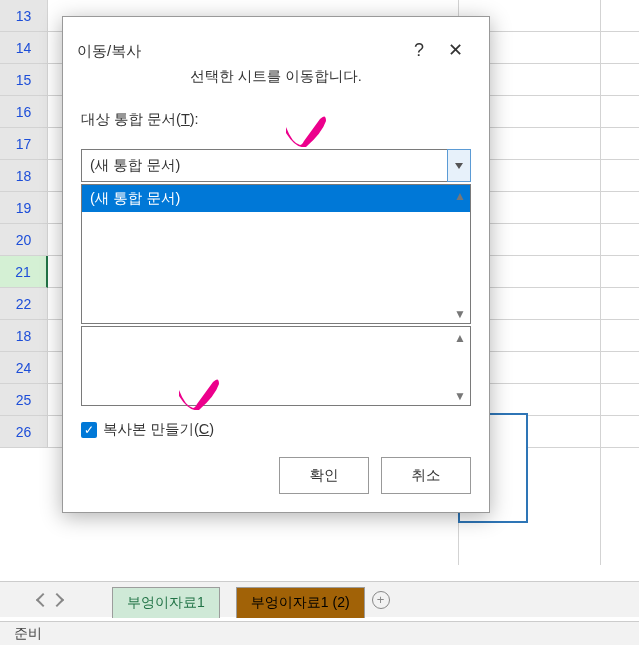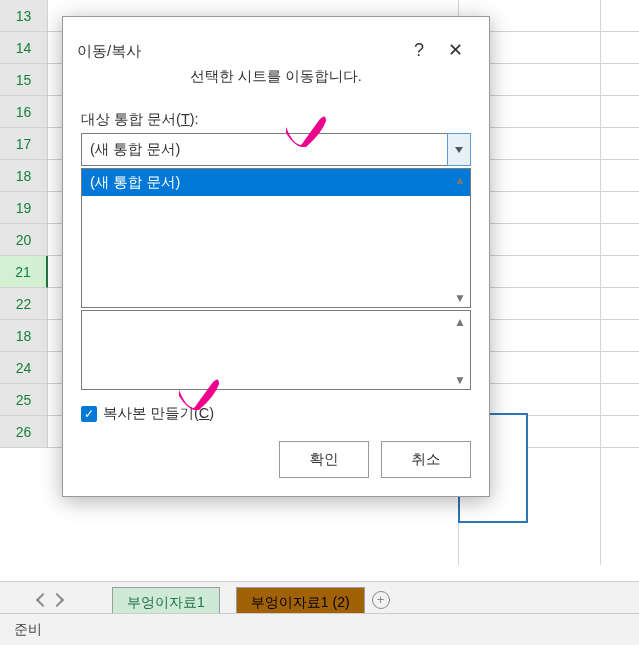--- a/index.html
+++ b/index.html
@@ -1,52 +1,52 @@
 <!DOCTYPE html>
 <html><head>
 <meta charset="utf-8">
 <style>
   * { box-sizing: border-box; margin: 0; padding: 0; font-family: "Malgun Gothic", "Segoe UI", sans-serif; }
   body { background: #fff; width: 639px; height: 645px; overflow: hidden; position: relative; }
 
   
   .sheet { position: absolute; left: 0; top: 0; width: 100%; height: 100%; }
   .row-headers { position: absolute; left: 0; top: 0; width: 48px; }
-  .row-header { height: 32px; border-bottom: 1px solid #d3d3d3; border-right: 1px solid #d3d3d3; background: #e6e6e6; display: flex; align-items: center; justify-content: center; font-size: 14px; color: #15803d; }
+  .row-header { height: 32px; border-bottom: 1px solid #d3d3d3; border-right: 1px solid #d3d3d3; background: #e6e6e6; display: flex; align-items: center; justify-content: center; font-size: 14px; color: #1d4ed8; }
   .row-header.selected { background: #d4f0d4; border-right: 2px solid #217346; }
   .grid { position: absolute; left: 48px; top: 0; right: 0; bottom: 80px; }
   .grid-row { height: 32px; border-bottom: 1px solid #d3d3d3; }
   .col-lines { position: absolute; left: 48px; top: 0; bottom: 80px; width: 1px; background: #d3d3d3; }
   .vline1 { left: 458px; } .vline2 { left: 600px; }
 
   .blue-rect { position: absolute; left: 458px; top: 413px; width: 70px; height: 110px; border: 2px solid #2e75b6; background: #fff; }
 
   
   .tabbar { position: absolute; left: 0; bottom: 28px; right: 0; height: 36px; background: #f2f2f2; border-top: 1px solid #ccc; display: flex; align-items: stretch; }
   .tab-nav { width: 100px; display: flex; align-items: center; justify-content: center; gap: 4px; }
   .chev { width: 10px; height: 10px; border-left: 2px solid #888; border-bottom: 2px solid #888; transform: rotate(45deg); }
   .chev.r { transform: rotate(-135deg); }
   .tabs { display: flex; align-items: flex-end; padding-left: 12px; gap: 16px; }
   .tab { padding: 6px 14px; font-size: 14px; border: 1px solid #9c9c9c; border-bottom: none; background: #e6e6e6; position: relative; top: 1px; }
   .tab.green-light { background: #cfe9d7; color: #217346; }
   .tab.green-dark { background: #a16207; color: #000; }
   .tab-add { display: flex; align-items: center; justify-content: center; width: 32px; }
   .plus-circle { width: 18px; height: 18px; border: 1.5px solid #888; border-radius: 50%; display: flex; align-items: center; justify-content: center; font-size: 13px; color: #888; line-height: 1; }
 
-  .statusbar { position: absolute; left: 0; bottom: 0; right: 0; height: 32px; background: #f2f2f2; border-top: 1px solid #ccc; padding-left: 14px; font-size: 14px; color: #444; display: flex; align-items: center; }
+  .statusbar { position: absolute; left: 0; bottom: 0; right: 0; height: 24px; background: #f2f2f2; border-top: 1px solid #ccc; padding-left: 14px; font-size: 14px; color: #444; display: flex; align-items: center; }
 
   
   .dialog { position: absolute; left: 62px; top: 16px; width: 428px; background: #fff; border: 1px solid #999; box-shadow: 0 4px 20px rgba(0,0,0,.3); }
   .dialog-title { height: 44px; display: flex; align-items: flex-end; padding: 0 14px; font-size: 15px; color: #333; }
   .dialog-title .spacer { flex: 1; }
   .help { font-size: 18px; color: #333; padding: 0 12px; }
   .close { font-size: 18px; color: #333; padding: 0 12px; cursor: default; }
   .dialog-body { padding: 6px 18px 18px 18px; font-size: 14.5px; color: #333; }
   .dialog-body .instruction { margin-bottom: 24px; text-align: center; }
-  .dialog-body .label-row { margin-bottom: 4px; }
+  .dialog-body .label-row { margin-bottom: 20px; }
   .underline { text-decoration: underline; }
   .combo { display: flex; margin-bottom: 2px; }
   .combo-input { flex: 1; border: 1px solid #7a7a7a; padding: 6px 8px; font-size: 14.5px; background: #fff; }
   .combo-btn { width: 24px; border: 1px solid #5b9bd5; background: #e7f1fa; display: flex; align-items: center; justify-content: center; margin-left: -1px; }
   .combo-btn .dd { width: 0; height: 0; border-left: 4px solid transparent; border-right: 4px solid transparent; border-top: 6px solid #555; }
   .listbox { border: 1px solid #7a7a7a; height: 140px; position: relative; background: #fff; }
   .listbox-inner { overflow: hidden; }
   .list-item { padding: 4px 8px; font-size: 14.5px; }
   .list-item.selected { background: #0078d7; color: #fff; }
   .scroll-arrow { position: absolute; right: 4px; width: 12px; height: 12px; color: #777; font-size: 12px; }

